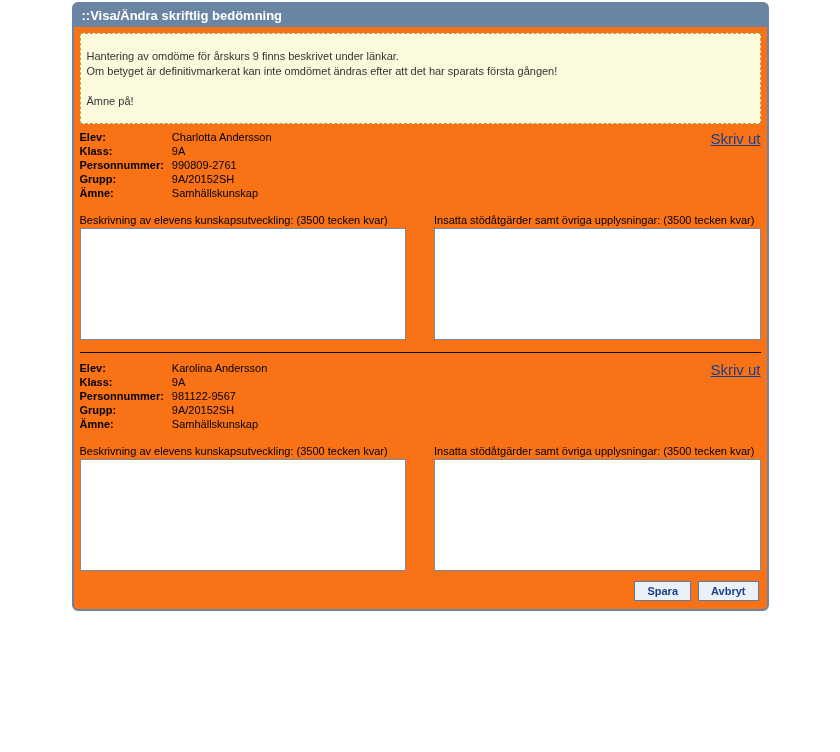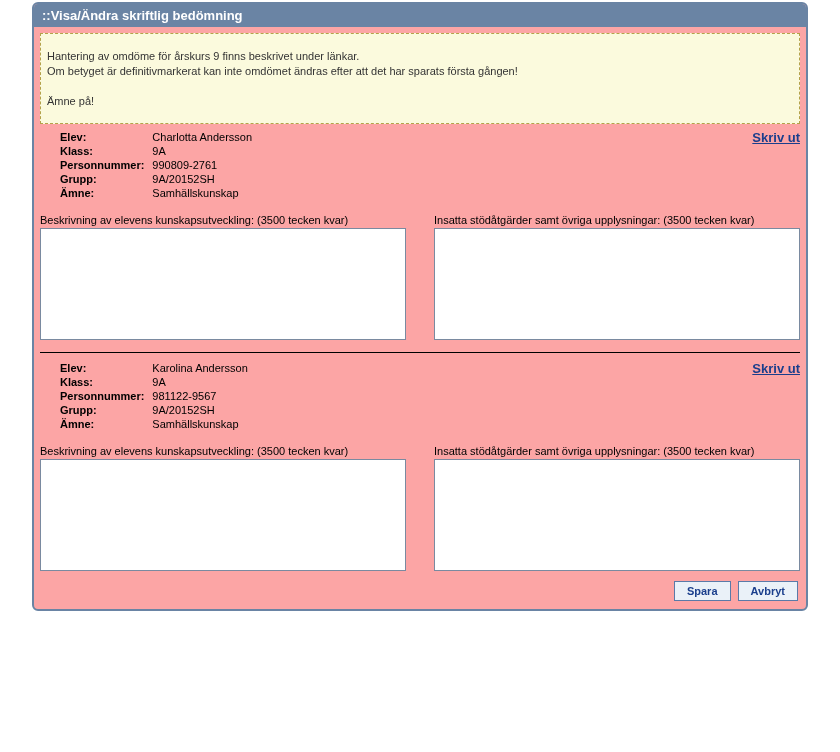--- a/index.html
+++ b/index.html
@@ -3,25 +3,25 @@
 <meta charset="utf-8">
 <style>
   * { box-sizing: border-box; margin: 0; padding: 0; }
   body {
     font-family: Verdana, Arial, sans-serif;
     font-size: 11px;
     background: #ffffff;
     color: #000;
   }
   .window {
-    width: 776px;
+    width: 697px;
     margin: 2px auto;
     border: 2px solid #6a84a4;
     border-radius: 6px;
-    background: #fca5a5;
+    background: #f97316;
     overflow: hidden;
   }
   .titlebar {
     background: #6a84a4;
     color: #ffffff;
     font-weight: bold;
     font-size: 13px;
     padding: 4px 8px;
   }
   .content {
@@ -51,27 +51,26 @@
   }
   .student-block + .student-block {
     border-top: 1px solid #000;
     margin-top: 10px;
     padding-top: 8px;
   }
   .student-top {
     display: flex;
     justify-content: space-between;
     align-items: flex-start;
-    margin-left: 20px;
   }
   .print-link {
     color: #1a3e8c;
     text-decoration: underline;
-    font-weight: bold;
-    font-size: 13px;
+    font-weight: normal;
+    font-size: 15px;
   }
   .info-table {
     border-collapse: collapse;
   }
   .info-table td {
     padding: 1px 8px 1px 0;
     vertical-align: top;
     font-size: 11px;
   }
   .info-table td.label {

